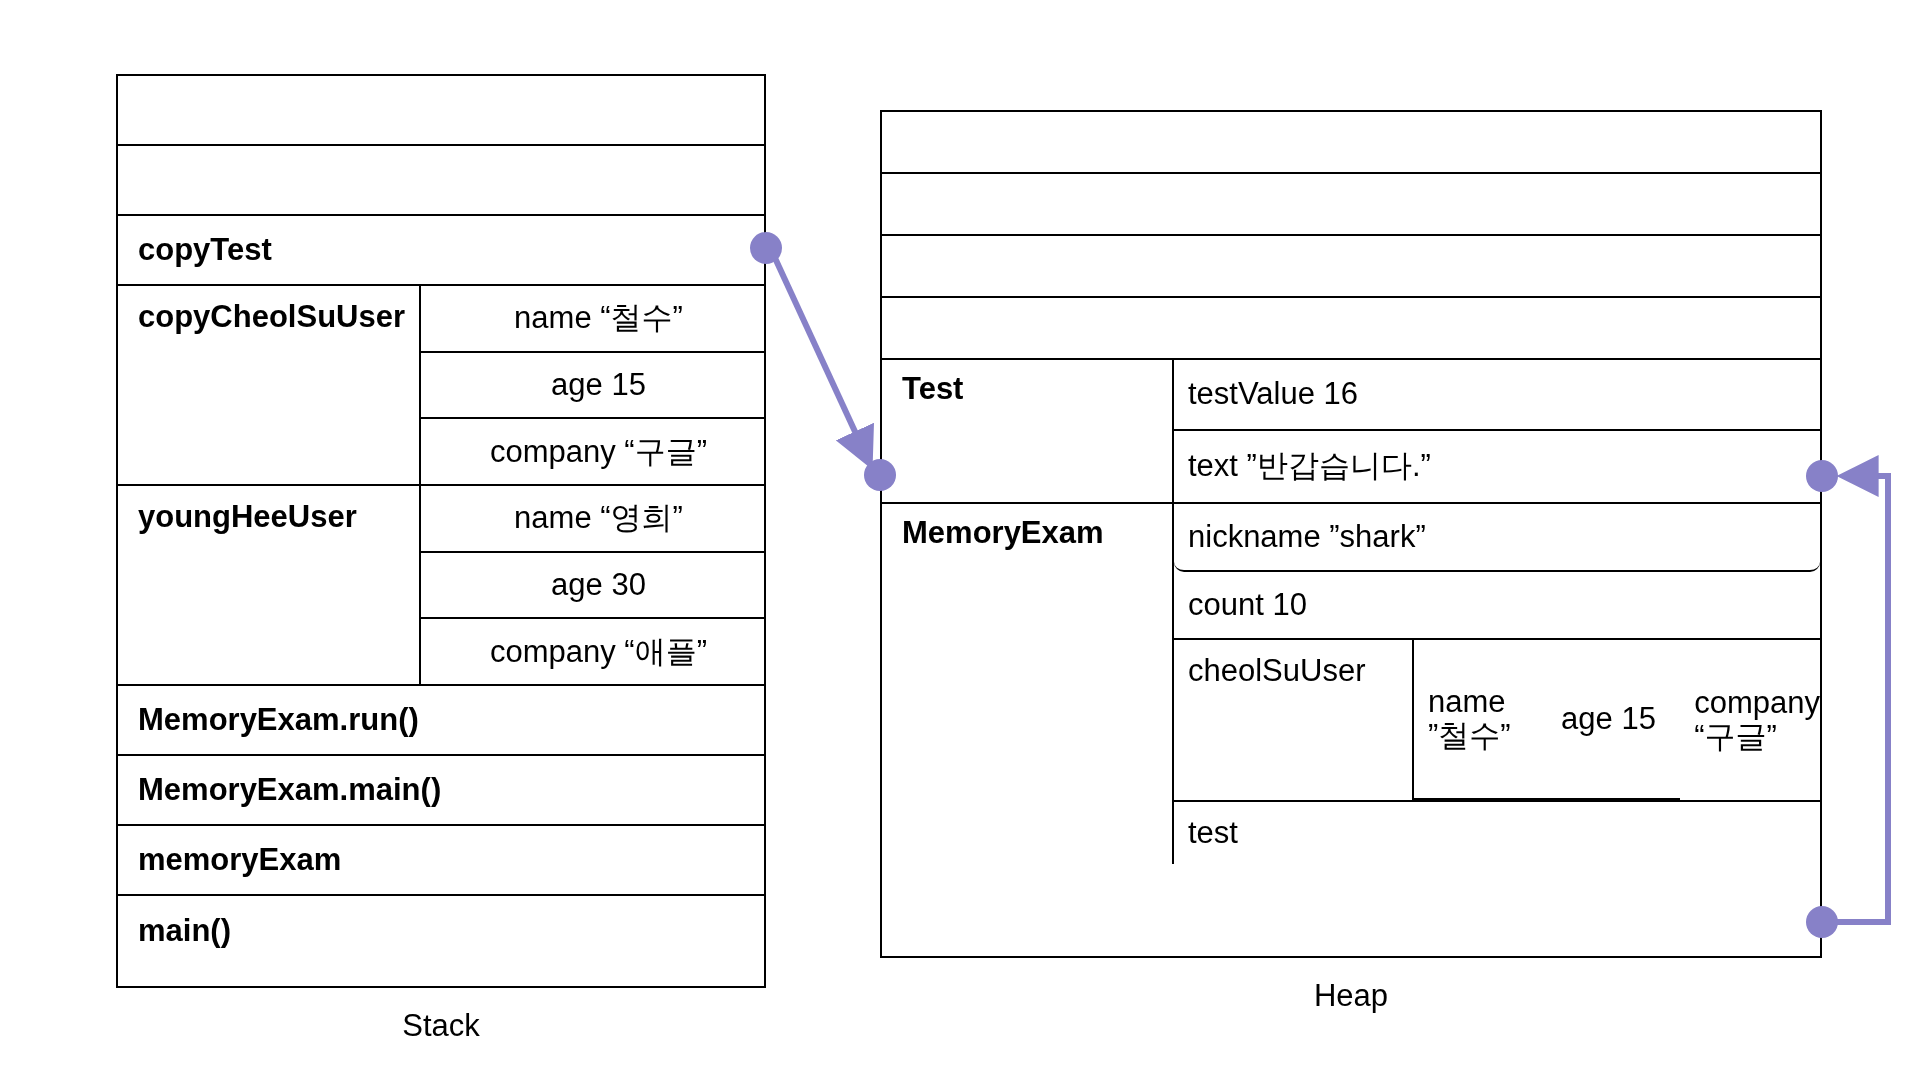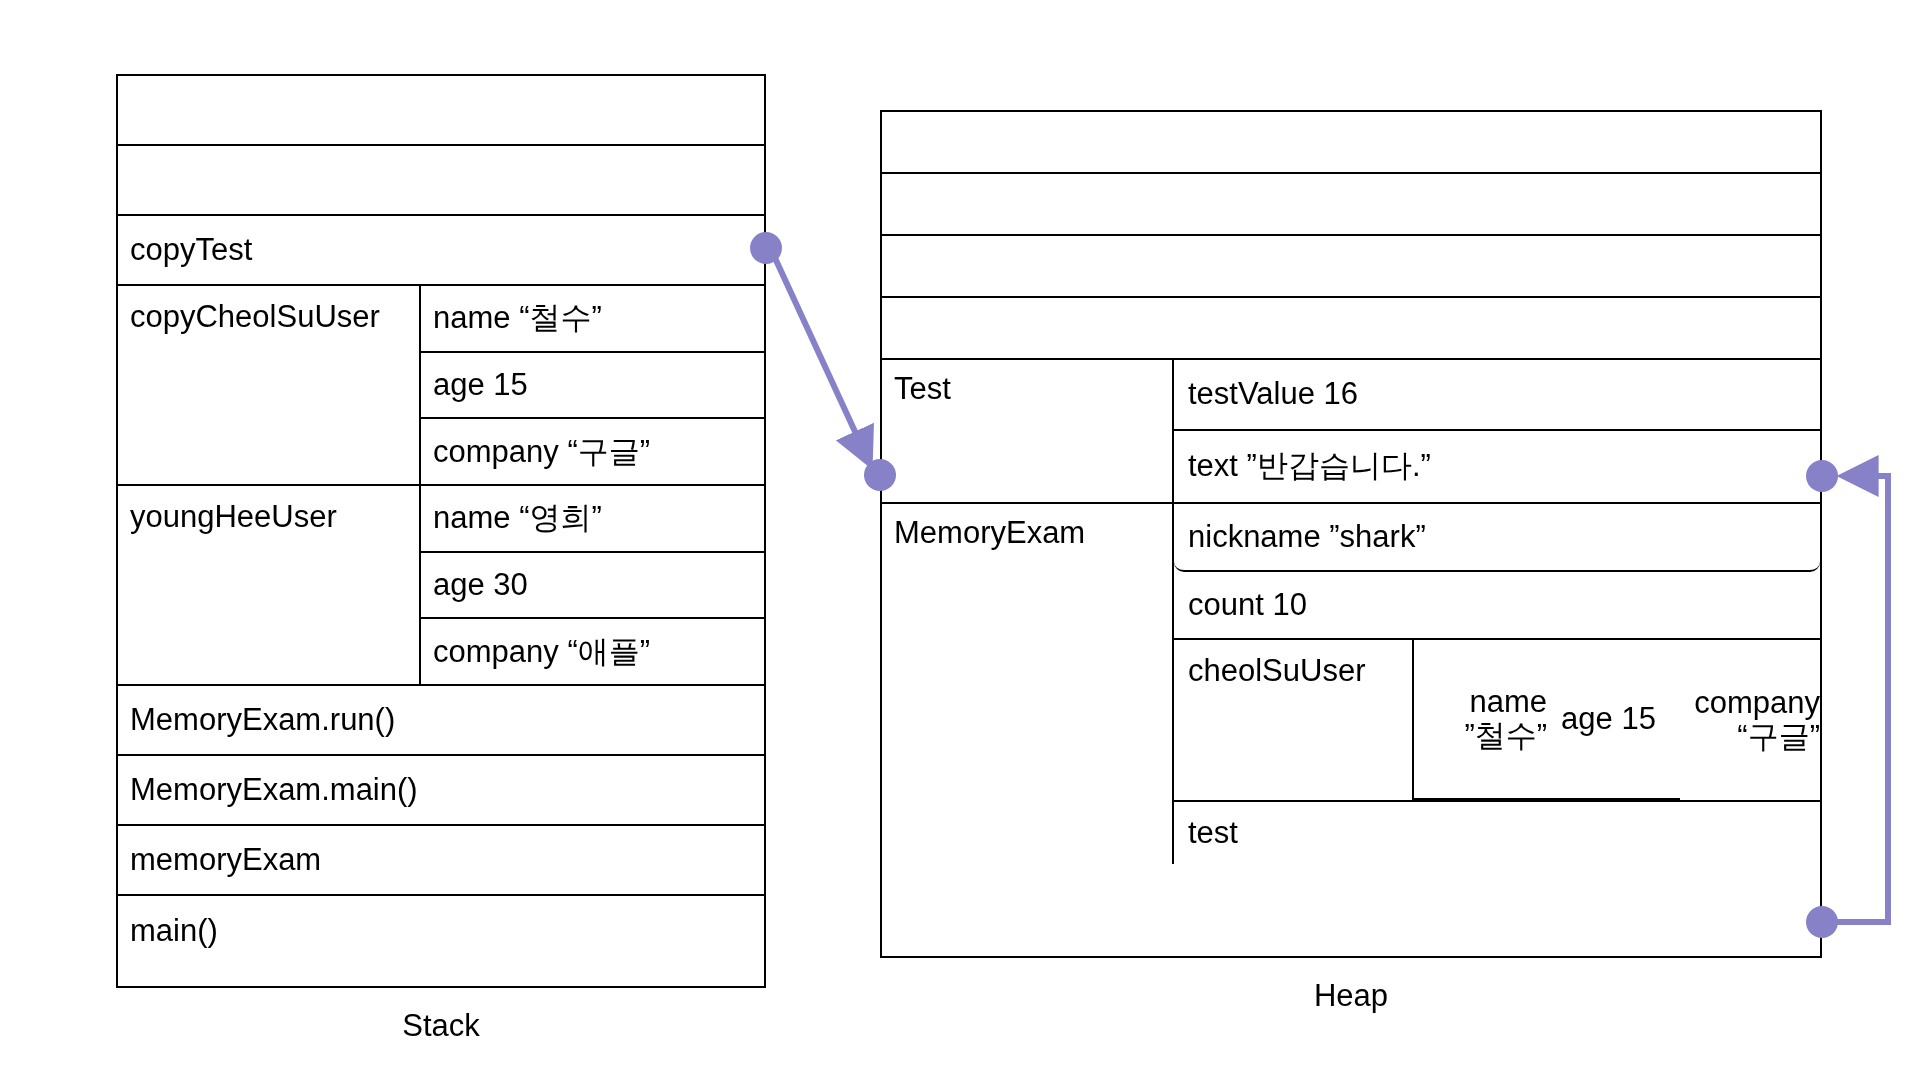--- a/index.html
+++ b/index.html
@@ -7,41 +7,41 @@
     width:1920px;height:1080px;position:relative;overflow:hidden;
     font-family:"Liberation Sans","DejaVu Sans",sans-serif;
     color:#000000;
   }
   .canvas{position:absolute;inset:0;}
 
   
   .membox{position:absolute;border:2px solid #000;box-sizing:border-box;background:#fff;}
   .row{display:flex;box-sizing:border-box;border-bottom:2px solid #000;}
   .row:last-child{border-bottom:none;}
-  .cell{box-sizing:border-box;display:flex;align-items:center;padding-left:12px;}
+  .cell{box-sizing:border-box;display:flex;align-items:center;padding-left:20px;font-weight:bold;}
   .vsep{border-right:2px solid #000;}
 
   
   #stack-box{left:116px;top:74px;width:650px;height:914px;}
   .stk-row{height:70px;}
   .stk-row.tall{height:200px;}
   .stk-label-cell{width:303px;align-items:flex-start;padding-top:14px;}
   .stk-label-cell.mid{align-items:center;padding-top:0;}
   .sub-col{flex:1;display:flex;flex-direction:column;}
-  .sub-row{flex:1;display:flex;align-items:center;padding-left:12px;border-bottom:2px solid #000;box-sizing:border-box;}
+  .sub-row{flex:1;display:flex;align-items:center;padding-left:12px;border-bottom:2px solid #000;box-sizing:border-box;justify-content:center;}
   .sub-row:last-child{border-bottom:none;}
 
   
   #heap-box{left:880px;top:110px;width:942px;height:848px;}
   .hp-label-cell{width:292px;align-items:flex-start;padding-top:12px;}
   .hp-blank{height:62px;}
   .hp-sub{flex:1;display:flex;flex-direction:column;}
   .hp-subrow{height:72px;display:flex;align-items:center;padding-left:14px;border-bottom:2px solid #000;box-sizing:border-box;}
   .hp-subrow:last-child{border-bottom:none;}
-  .hp-subrow-split{height:216px;display:flex;border-bottom:2px solid #000;box-sizing:border-box;text-align:right;}
+  .hp-subrow-split{height:216px;display:flex;border-bottom:2px solid #000;box-sizing:border-box;}
   .hp-sub2label{width:240px;display:flex;align-items:flex-start;padding-top:14px;padding-left:14px;box-sizing:border-box;border-right:2px solid #000;}
   .hp-sub2col{flex:1;display:flex;flex-direction:row;}
   .hp-sub2row{flex:1;display:flex;align-items:center;padding-left:14px;border-bottom:2px solid #000;box-sizing:border-box;}
   .hp-sub2row:last-child{border-bottom:none;}
 
   .txt{font-size:31px;line-height:1.1;}
 
   .caption{position:absolute;font-size:31px;text-align:center;}
   #stack-caption{left:116px;top:1008px;width:650px;}
   #heap-caption{left:880px;top:978px;width:942px;}

